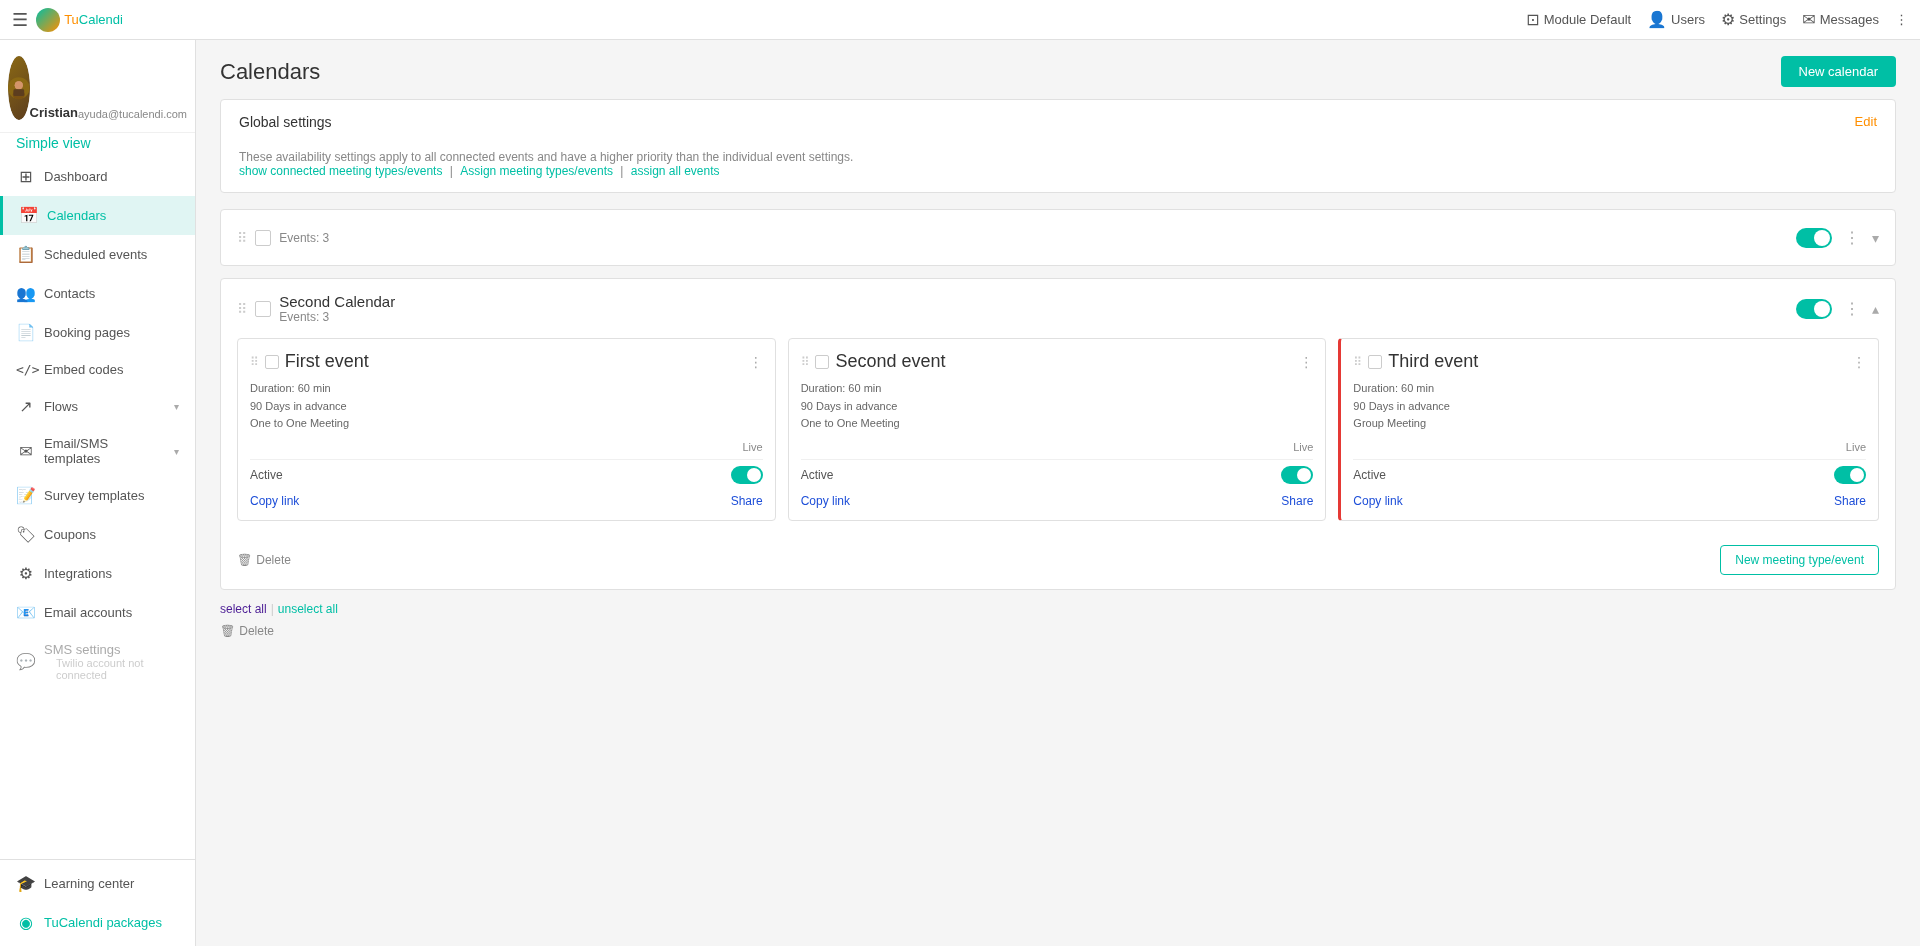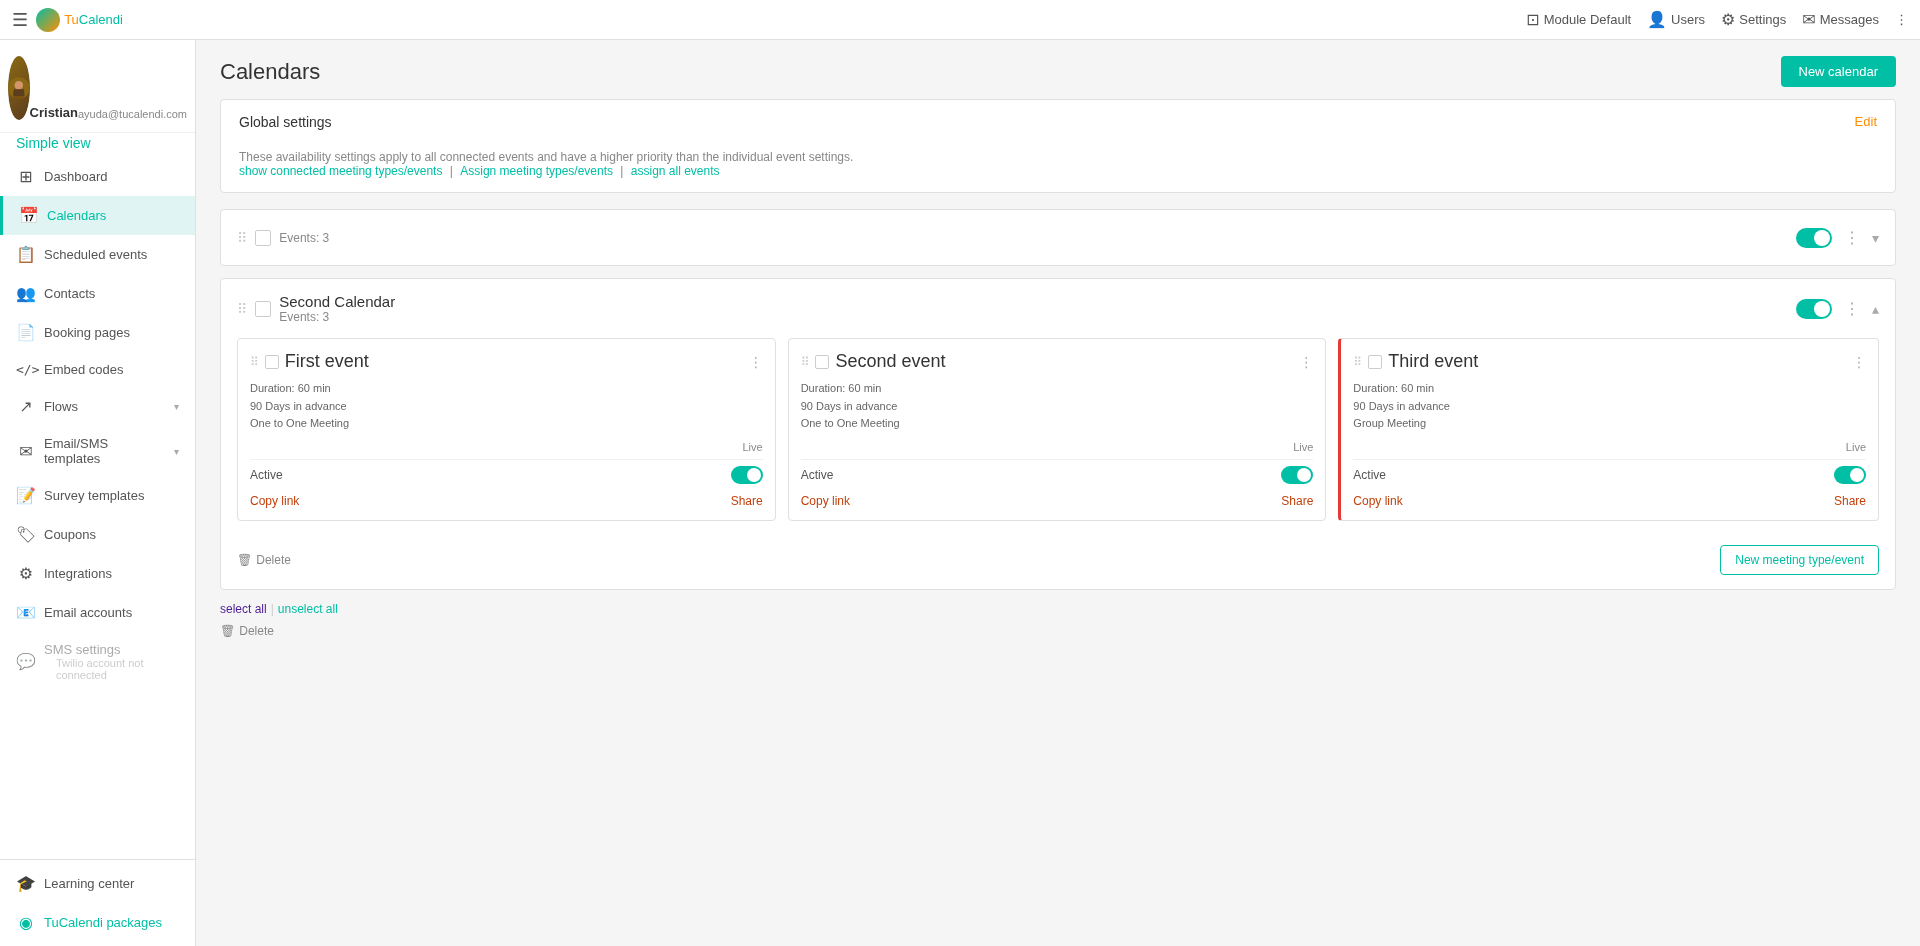--- a/index.html
+++ b/index.html
@@ -82,21 +82,21 @@
     .event-more { color: #aaa; font-size: 14px; cursor: pointer; }
     .event-detail { font-size: 11px; color: #666; line-height: 1.6; }
     .event-live { display: flex; justify-content: flex-end; align-items: center; margin-top: 8px; }
     .live-badge { font-size: 11px; color: #888; }
     .event-active-row { display: flex; align-items: center; justify-content: space-between; margin-top: 6px; padding-top: 6px; border-top: 1px solid #f0f0f0; }
     .active-label { font-size: 12px; color: #555; }
     .toggle-sm { position: relative; width: 32px; height: 18px; cursor: pointer; }
     .toggle-sm-track { width: 100%; height: 100%; background: #00bfa5; border-radius: 9px; }
     .toggle-sm-thumb { position: absolute; top: 2px; right: 2px; width: 14px; height: 14px; background: #fff; border-radius: 50%; }
     .event-actions { display: flex; justify-content: space-between; margin-top: 10px; }
-    .link-btn { color: #c2410c; font-size: 12px; cursor: pointer; background: none; border: none; }
+    .link-btn { color: #1d4ed8; font-size: 12px; cursor: pointer; background: none; border: none; }
 
     
     .calendar-actions { display: flex; align-items: center; justify-content: space-between; padding: 8px 16px 14px; }
     .delete-btn { display: flex; align-items: center; gap: 4px; color: #888; font-size: 12px; cursor: pointer; background: none; border: none; }
     .btn-new-event { border: 1px solid #00bfa5; color: #00bfa5; background: #fff; padding: 7px 14px; border-radius: 4px; font-size: 12px; cursor: pointer; }
 
     
     .bottom-actions { padding: 0 0 8px; }
     .bottom-links { display: flex; align-items: center; gap: 4px; margin-bottom: 8px; font-size: 12px; }
     .bottom-links a { color: #00bfa5; cursor: pointer; }

